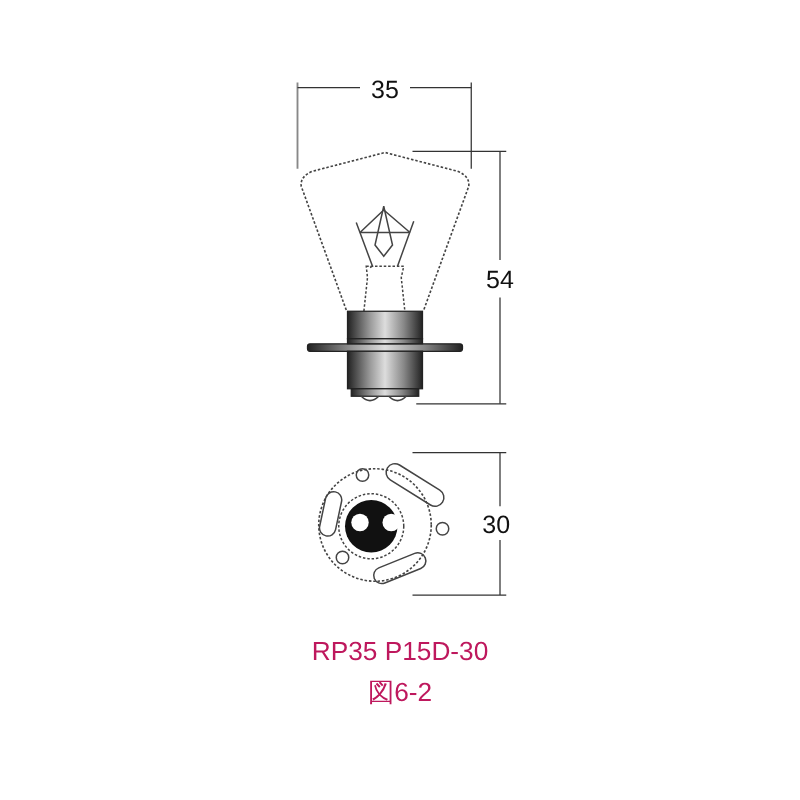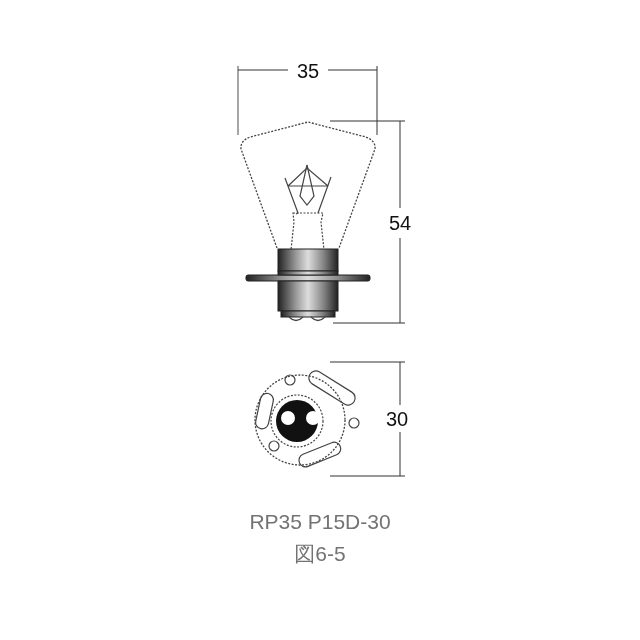--- a/index.html
+++ b/index.html
@@ -1,19 +1,19 @@
 <!DOCTYPE html>
 <html><head>
 <meta charset="utf-8">
 <style>
   html,body{margin:0;padding:0;background:#fff;}
   body{width:640px;height:640px;position:relative;overflow:hidden;font-family:"Liberation Sans",sans-serif;}
   svg{position:absolute;left:0;top:0;}
   .dim{font-family:"Liberation Sans",sans-serif;font-size:20px;fill:#111;}
-  .cap{position:absolute;left:0;width:640px;text-align:center;color:#737373;font-family:"Liberation Sans",sans-serif;font-size:21px;}
+  .cap{position:absolute;left:0;width:640px;text-align:center;color:#be185d;font-family:"Liberation Sans",sans-serif;font-size:21px;}
 </style>
 </head>
 <body>
 
 <svg width="640" height="640" viewBox="0 0 640 640">
   <defs>
     <linearGradient id="metal" x1="0" x2="1" y1="0" y2="0">
       <stop offset="0" stop-color="#222"></stop>
       <stop offset="0.3" stop-color="#999"></stop>
       <stop offset="0.5" stop-color="#ddd"></stop>
@@ -73,13 +73,13 @@
   <g>
     <line x1="330" y1="362" x2="405" y2="362" stroke="#333" stroke-width="1"></line>
     <line x1="330" y1="476" x2="405" y2="476" stroke="#333" stroke-width="1"></line>
     <line x1="400" y1="362" x2="400" y2="405" stroke="#333" stroke-width="1"></line>
     <line x1="400" y1="432" x2="400" y2="476" stroke="#333" stroke-width="1"></line>
     <text class="dim" x="397" y="426" text-anchor="middle">30</text>
   </g>
 </svg>
 
 <div class="cap" style="top:510px;">RP35 P15D-30</div>
-<div class="cap" style="top:540px;">図6-5</div>
+<div class="cap" style="top:540px;">図6-2</div>
 
 </body></html>

